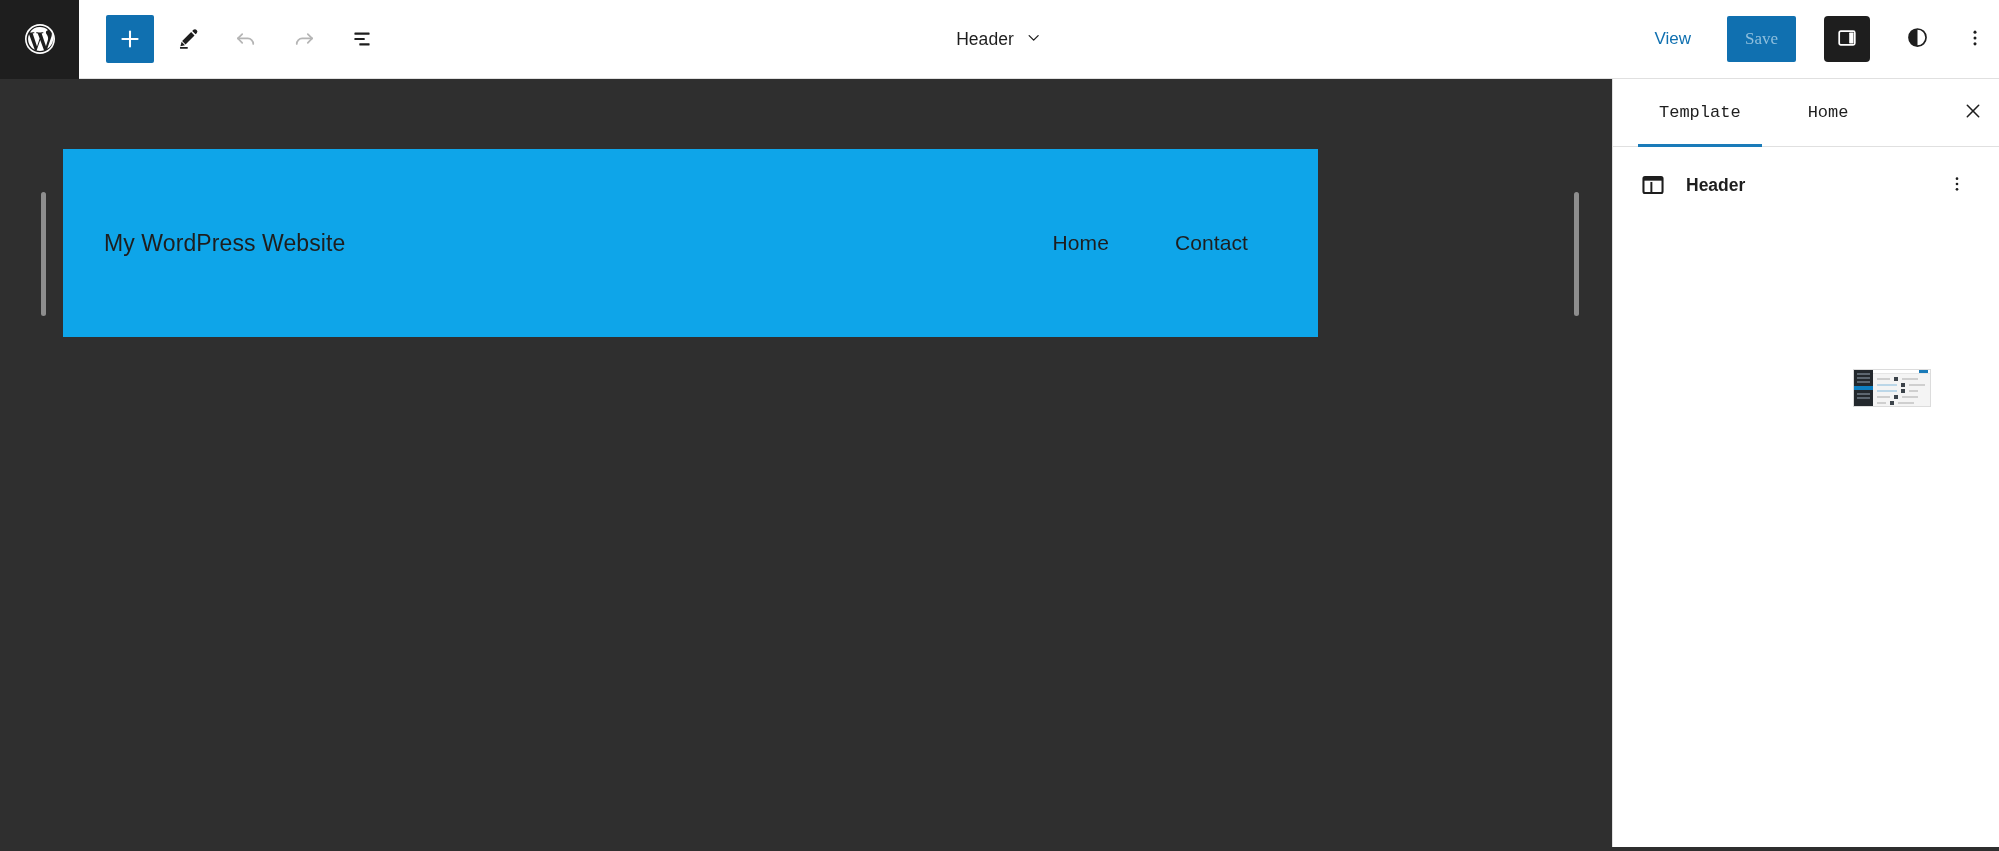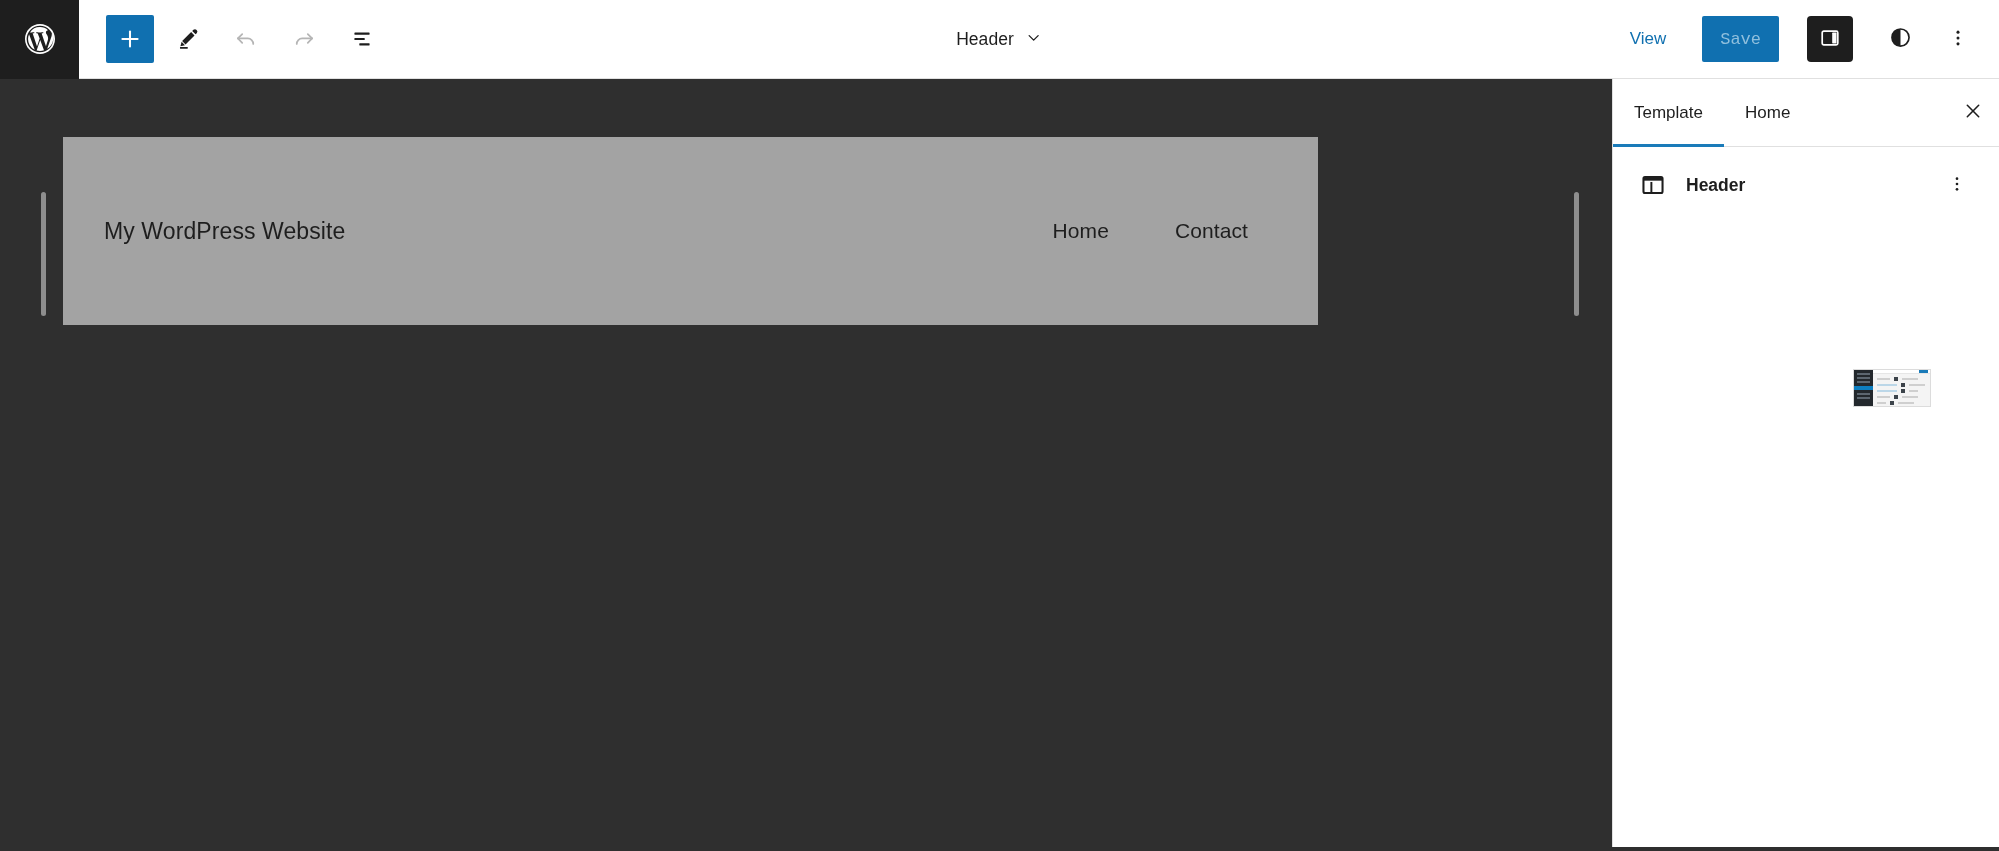--- a/index.html
+++ b/index.html
@@ -91,40 +91,40 @@
     font-size: 17.5px;
     color: #1e1e1e;
     letter-spacing: 0.05px;
   }
 
   .toolbar-right {
     margin-left: auto;
     display: flex;
     align-items: center;
     gap: 12px;
-    padding-right: 18px;
+    padding-right: 1px;
   }
 
   .view-link {
     font-size: 17px;
     color: #1070b0;
     background: transparent;
     border: none;
     cursor: pointer;
     padding: 8px 14px;
     margin-right: 10px;
     border-radius: 2px;
   }
 
   .save-btn {
     background: #1070b0;
     color: #8fbfdd;
     border: none;
     font-size: 17px;
-    font-family: Liberation Mono, monospace;
+    font-family: Liberation Serif, serif;
     padding: 0 18px;
     height: 46px;
     border-radius: 2px;
     cursor: default;
     margin-right: 16px;
   }
 
   .sidebar-toggle {
     width: 46px;
     height: 46px;
@@ -175,24 +175,24 @@
     border-radius: 3px;
     top: 113px;
     cursor: ew-resize;
   }
   .resize-handle.left  { left: 41px; }
   .resize-handle.right { right: 33px; }
 
   .canvas-frame {
     position: absolute;
     left: 63px;
-    top: 58px;
+    top: 70px;
     width: 1255px;
     height: 188px;
-    background: #a3a3a3;
+    background: #0ea5e9;
     overflow: hidden;
   }
 
   .site-header {
     display: flex;
     align-items: center;
     justify-content: space-between;
     height: 100%;
     padding: 0 41px;
   }
@@ -229,28 +229,29 @@
     display: flex;
     align-items: stretch;
     height: 68px;
     border-bottom: 1px solid #e0e0e0;
     position: relative;
   }
   .tab {
     background: transparent;
     border: none;
     font-size: 17px;
-    font-family: Liberation Sans, sans-serif;
+    font-family: Liberation Mono, monospace;
     color: #1e1e1e;
     padding: 0 21px;
     cursor: pointer;
     position: relative;
     display: flex;
     align-items: center;
     height: 100%;
+    margin-left: 25px;
   }
   .tab.active::after {
     content: "";
     position: absolute;
     left: 0;
     right: 0;
     bottom: -1px;
     height: 3px;
     background: #1a7bb9;
   }

